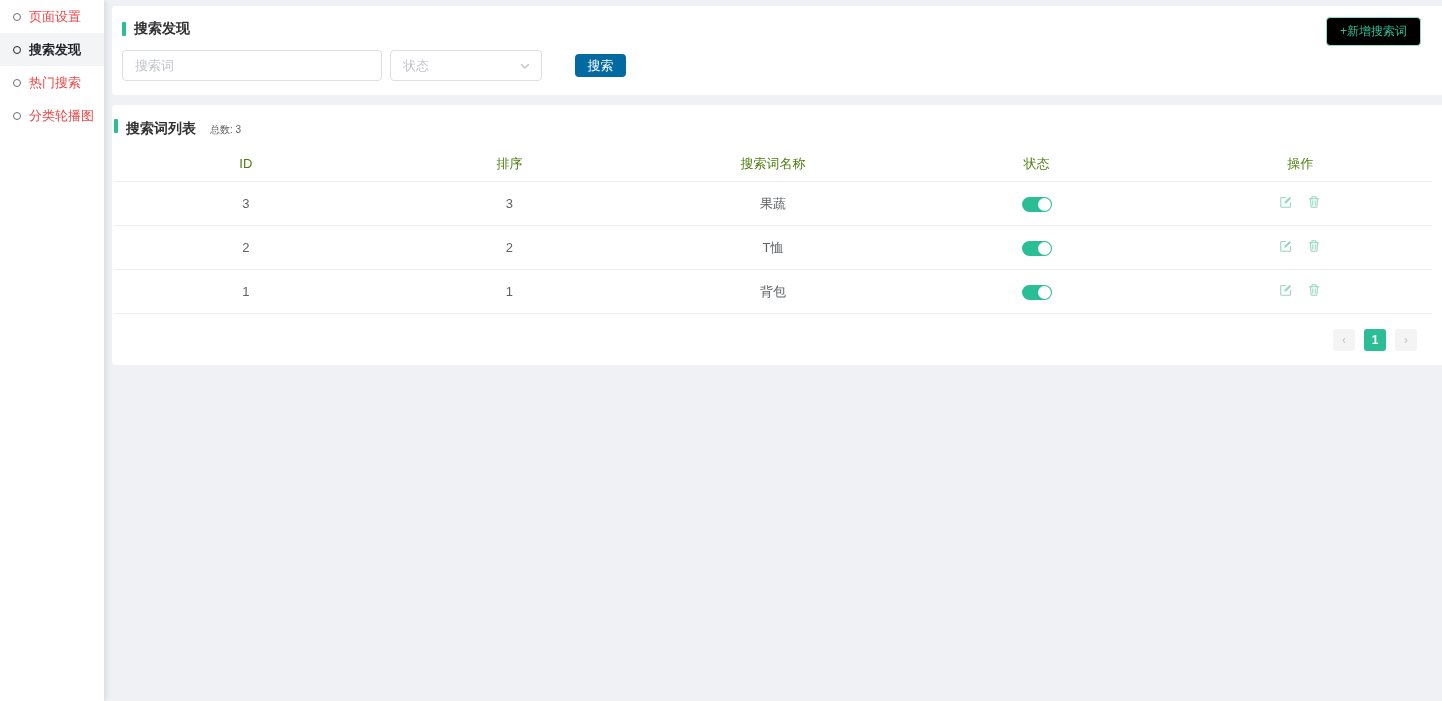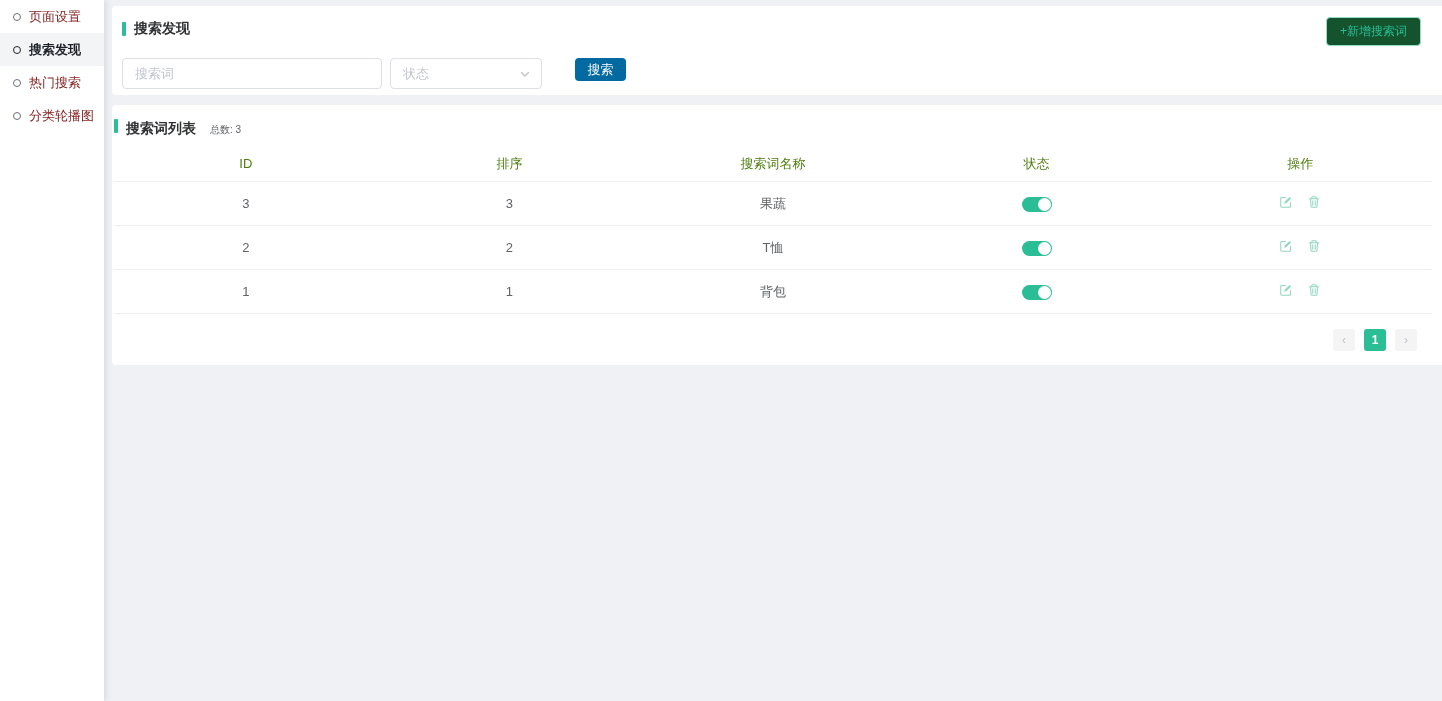--- a/index.html
+++ b/index.html
@@ -22,21 +22,21 @@
     box-shadow: 2px 0 6px rgba(0,21,41,0.10);
     z-index: 5;
     padding-top: 0;
   }
   .side-item {
     height: 33px;
     display: flex;
     align-items: center;
     padding-left: 13px;
     cursor: pointer;
-    color: #7f1d1d;
+    color: #ef4444;
     font-size: 13px;
     white-space: nowrap;
   }
   .side-item .ring {
     width: 8px; height: 8px;
     border: 1.6px solid #6b7076;
     border-radius: 50%;
     margin-right: 8px;
     flex-shrink: 0;
   }
@@ -69,21 +69,21 @@
   }
   .title-bar {
     width: 4px; height: 14px;
     background: #2bbd96;
     border-radius: 1px;
     margin-right: 8px;
   }
 
   
   .search-card { height: 89px; padding: 14px 10px 0 10px; margin-bottom: 10px; }
-  .filters { display: flex; margin-top: 20px; }
+  .filters { display: flex; align-items: center; margin-top: 12px; }
   .kw-input {
     width: 260px; height: 31px;
     border: 1px solid #dcdfe6;
     border-radius: 4px;
     padding: 0 12px;
     font-size: 13px;
     color: #606266;
     outline: none;
     font-family: inherit;
   }
@@ -111,21 +111,21 @@
     border-radius: 4px;
     font-size: 13px;
     cursor: pointer;
     font-family: inherit;
   }
   .btn-add {
     position: absolute;
     top: 11px; right: 21px;
     height: 29px;
     padding: 0 13px;
-    background: #14532d;
+    background: #000000;
     border: 1px solid #95ddc8;
     color: #2bbd96;
     border-radius: 4px;
     font-size: 12px;
     cursor: pointer;
     font-family: inherit;
   }
 
   
   .table-card { padding: 14px 10px 14px 2px; }

